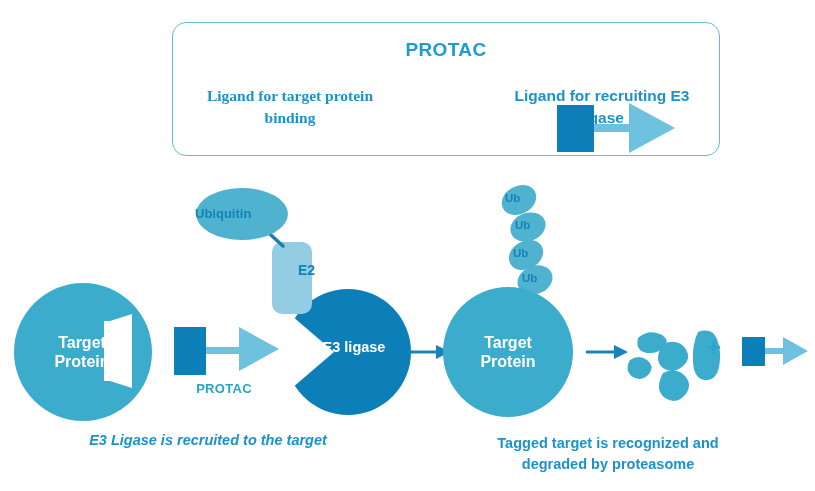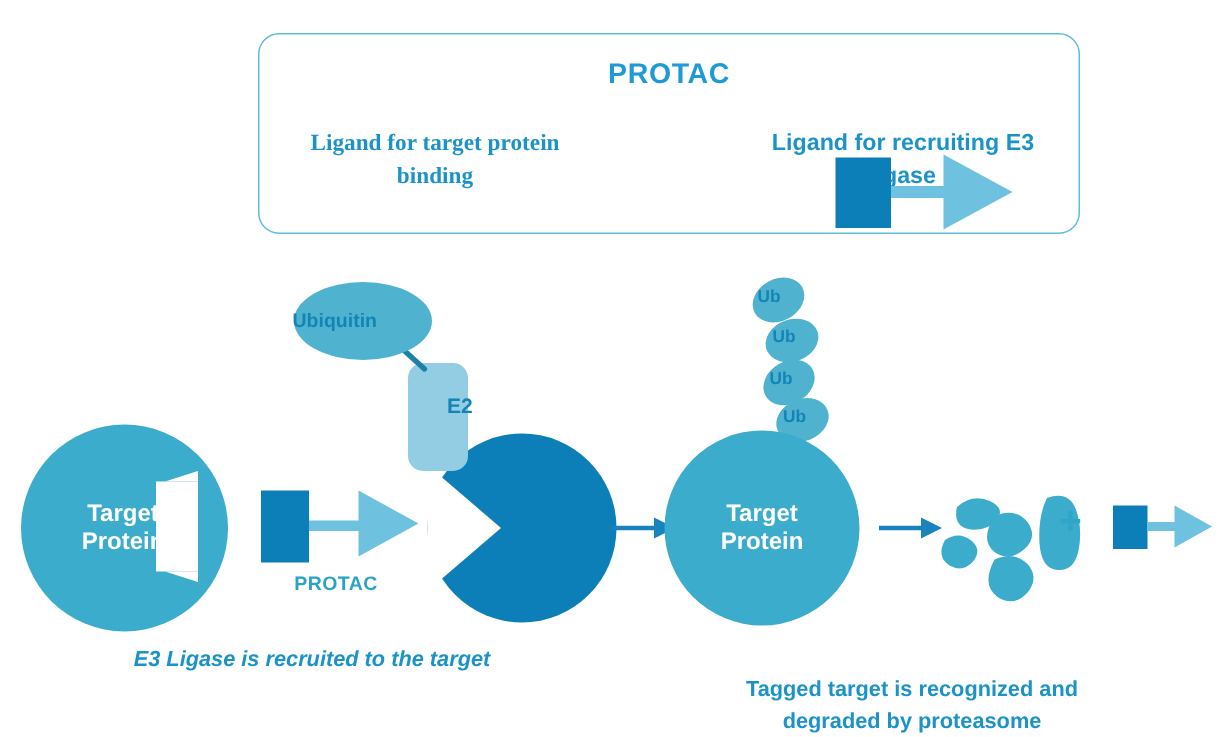--- a/index.html
+++ b/index.html
@@ -170,21 +170,21 @@
   
   .caption {
     position: absolute;
     font-size: 14.5px;
     font-weight: bold;
     color: #1B93C9;
     text-align: center;
     line-height: 1.45;
   }
   #caption-left { left: 22px; top: 430px; width: 372px; font-style: italic; }
-  #caption-right { left: 420px; top: 450px; width: 376px; }
+  #caption-right { left: 420px; top: 433px; width: 376px; }
 
   #plus-sign {
     position: absolute;
     left: 706px;
     top: 334px;
     font-size: 26px;
     font-weight: bold;
     color: #2FA6C8;
     line-height: 1;
   }
@@ -266,20 +266,21 @@
       <path d="M 698 162 q 14 -5 19 7 q 5 13 2 28 q -3 14 -14 13 q -11 -1 -12 -18 q -1 -18 5 -30 Z"></path>
     </g>
 
   </svg>
 
   <div id="target-label-1" class="shape-label">
     <div>Target</div>
     <div>Protein</div>
   </div>
 
+  <div id="e3-label" class="shape-label">E3 ligase</div>
 
   <div id="e2-label">E2</div>
 
   <div id="ubiquitin-label">Ubiquitin</div>
 
   <div id="mid-protac" class="protac">
     <div class="sq"></div>
     <div class="bar"></div>
     <div class="head"></div>
   </div>

